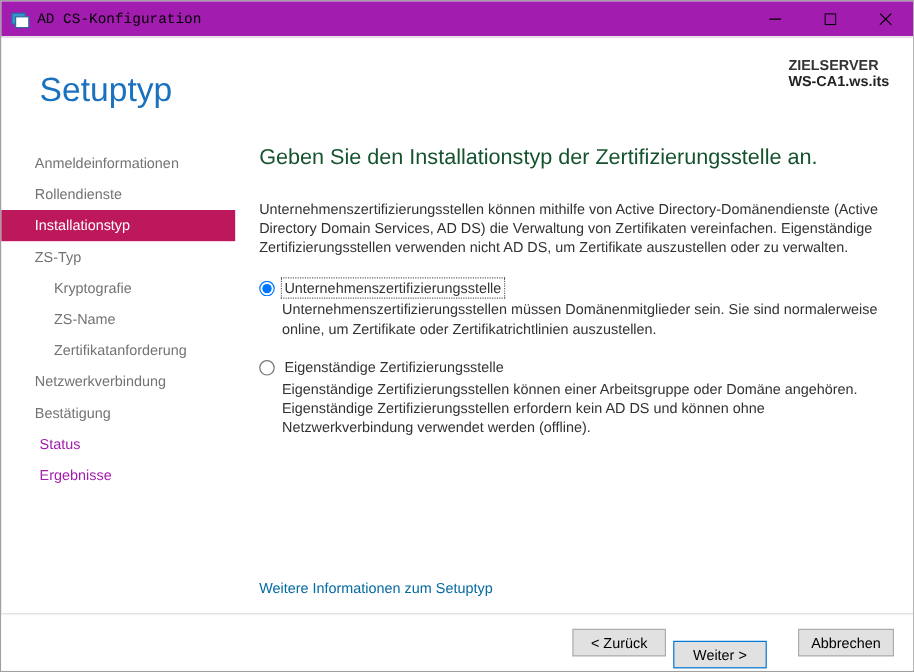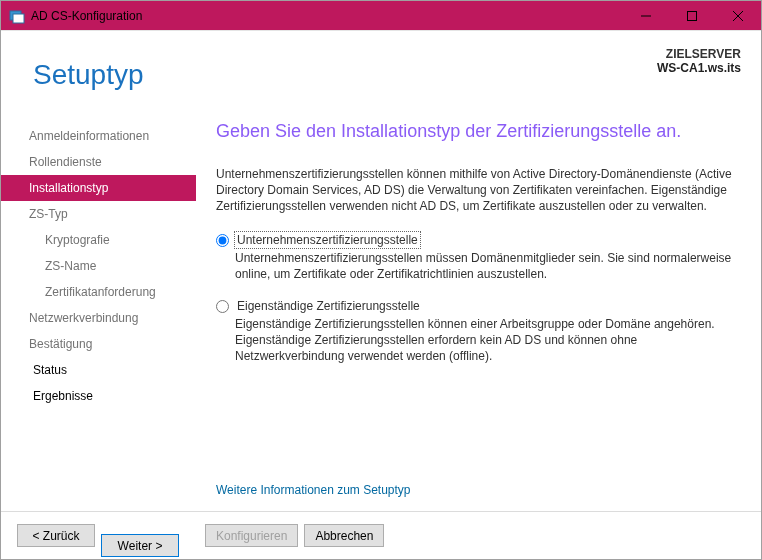--- a/index.html
+++ b/index.html
@@ -12,22 +12,23 @@
     width: 762px;
     height: 560px;
     overflow: hidden;
     border: 1px solid #a0a0a0;
     position: relative;
   }
   .titlebar {
     height: 30px;
     display: flex;
     align-items: center;
-    background: #be185d;
+    background: #a21caf;
     border-bottom: 1px solid #e5e5e5;
+    font-family: Liberation Mono, monospace;
   }
   .titlebar .icon {
     width: 16px; height: 16px;
     margin: 0 6px 0 8px;
     display: inline-flex;
     align-items: center; justify-content: center;
   }
   .titlebar .title {
     flex: 0 0 auto;
     font-size: 12px;
@@ -48,21 +49,20 @@
     padding: 16px 20px 6px 20px;
   }
   .header h1 {
     margin: 12px;
     font-weight: 300;
     font-size: 28px;
     color: #1a72bf;
     flex: 1;
   }
   .header .target {
-    text-align: right;
     font-size: 12px;
     color: #444;
   }
   .header .target .label { font-weight: 700; color: #333; }
   .header .target .server { font-weight: 700; color: #222; }
 
   .body {
     display: flex;
     padding: 8px 0 0 0;
     height: 415px;
@@ -79,33 +79,33 @@
     color: #737373;
     cursor: pointer;
     line-height: 18px;
   }
   .nav-item.indent { padding-left: 44px; }
   .nav-item.selected {
     background: #be185d;
     color: #fff;
   }
   .nav-item.disabled {
-    color: #000000;
+    color: #a21caf;
     cursor: default;
     padding-left: 32px;
   }
 
   .content {
     flex: 1;
     padding: 4px 26px 0 20px;
   }
   .content h2 {
     font-size: 18px;
     font-weight: 400;
-    color: #8b5cf6;
+    color: #14532d;
     margin: 0 0 24px 0;
   }
   .intro {
     font-size: 12px;
     line-height: 16px;
     margin-bottom: 18px;
   }
   .option {
     margin-bottom: 16px;
     display: flex;
@@ -139,21 +139,21 @@
     cursor: pointer;
   }
 
   .footer {
     position: absolute;
     bottom: 0; left: 0; right: 0;
     height: 48px;
     border-top: 1px solid #dcdcdc;
     display: flex;
     align-items: center;
-    justify-content: flex-start;
+    justify-content: flex-end;
     padding: 0 16px;
     gap: 6px;
     background: #fff;
   }
   .btn {
     min-width: 78px;
     height: 23px;
     border: 1px solid #adadad;
     background: #e1e1e1;
     font-size: 12px;
@@ -238,15 +238,14 @@
       </div>
   </div>
 </div>
 
 <a class="morelink">Weitere Informationen zum Setuptyp</a>
 
 <div class="footer">
   <button class="btn">&lt; Zurück</button>
   <button class="btn default">Weiter &gt;</button>
   <span class="btn-gap"></span>
-  <button class="btn" disabled="">Konfigurieren</button>
   <button class="btn">Abbrechen</button>
 </div>
 
 </body></html>

